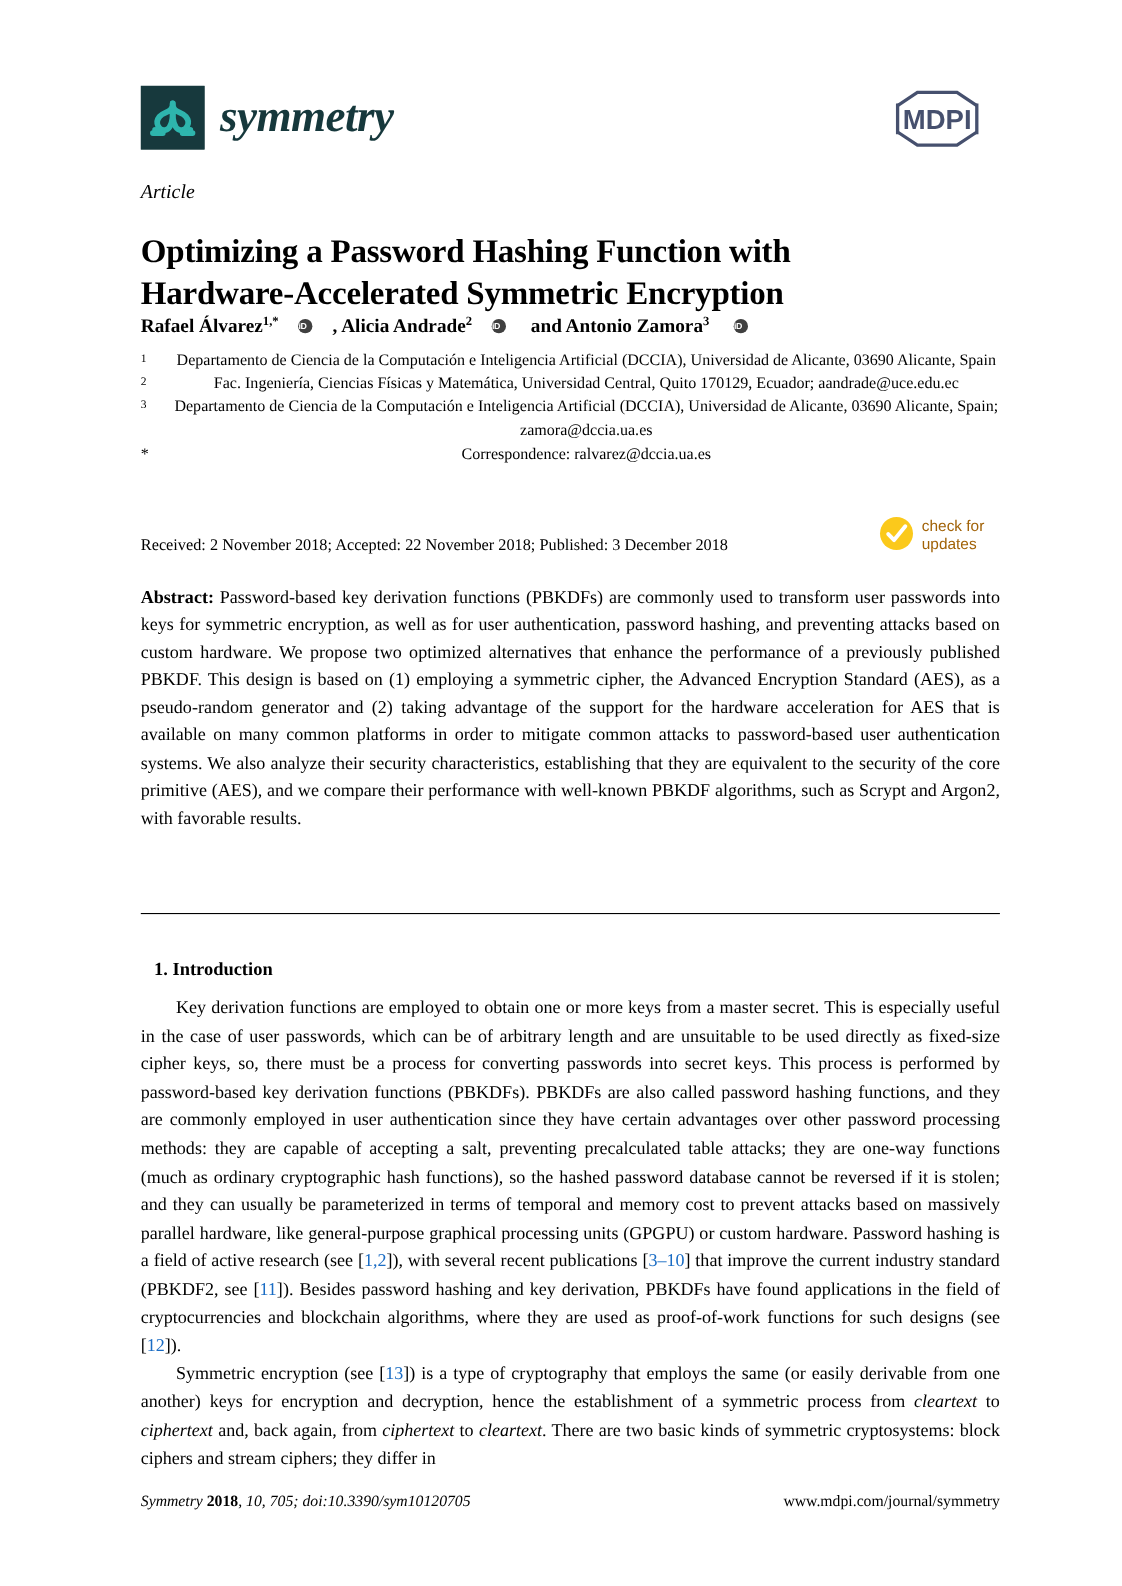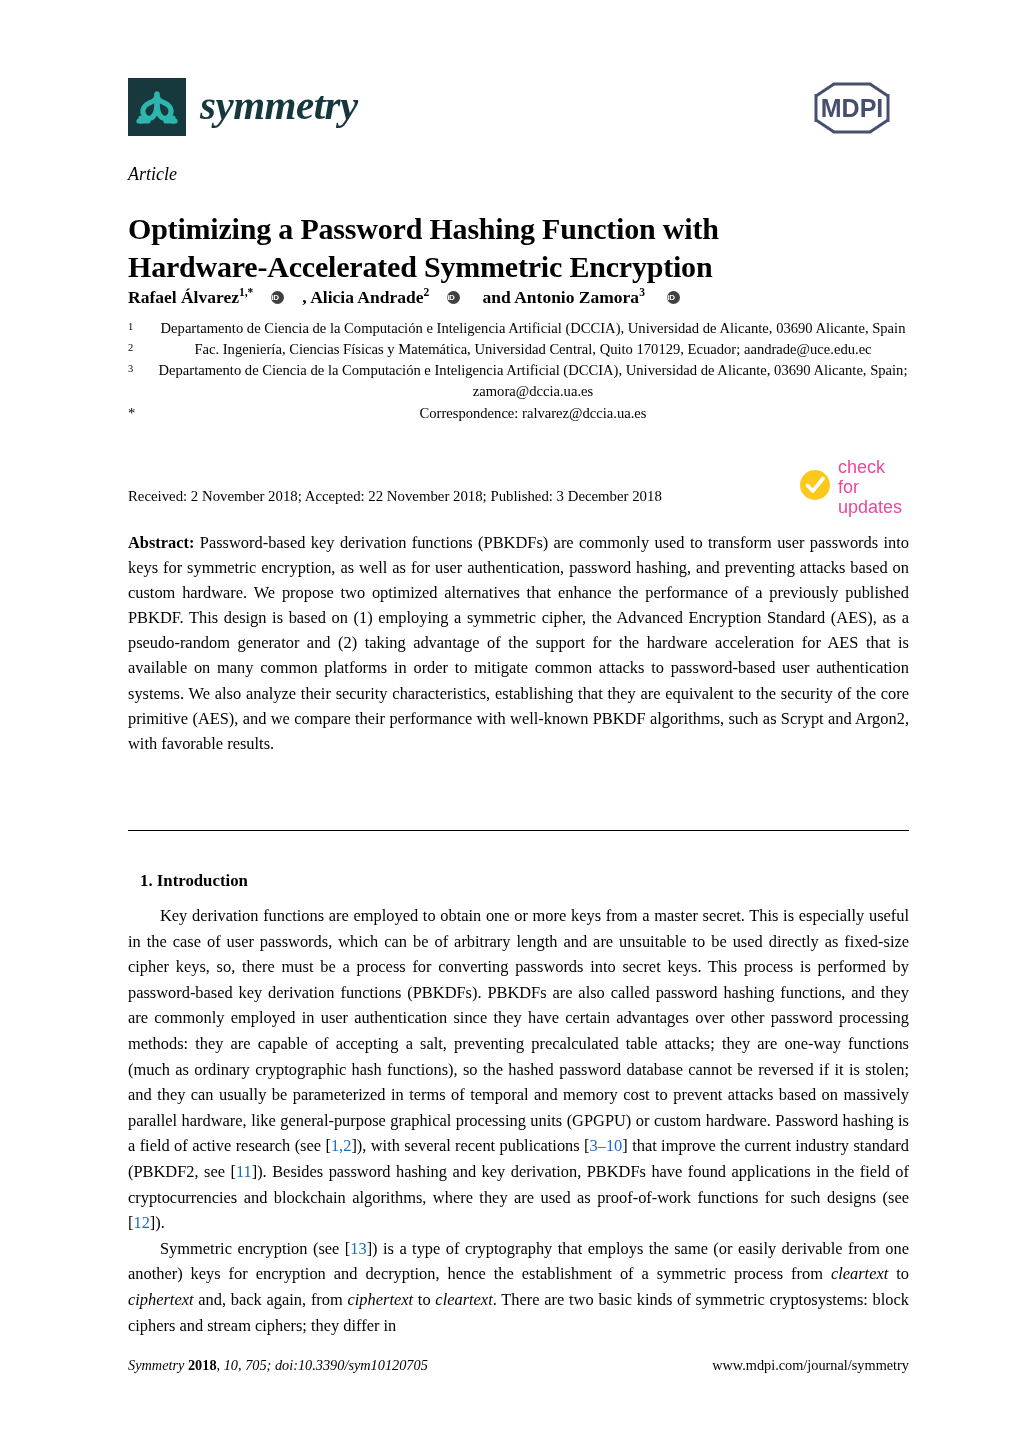--- a/index.html
+++ b/index.html
@@ -155,23 +155,23 @@
     top: 466px;
     width: 108px;
     height: 42px;
     display: flex;
     align-items: center;
     gap: 7px;
   }
   .crossmark .cm-circle { flex: 0 0 32px; }
   .crossmark .cm-text {
     font-family: "Liberation Sans", sans-serif;
-    font-size: 18px;
+    font-size: 14px;
     line-height: 1.12;
-    color: #ec4899;
+    color: #a16207;
   }
   .crossmark .cm-text .b { font-weight: normal; }
 
   
   .abstract {
     position: absolute;
     left: 128px;
     top: 530px;
     width: 781px;
     font-size: 16.4px;

